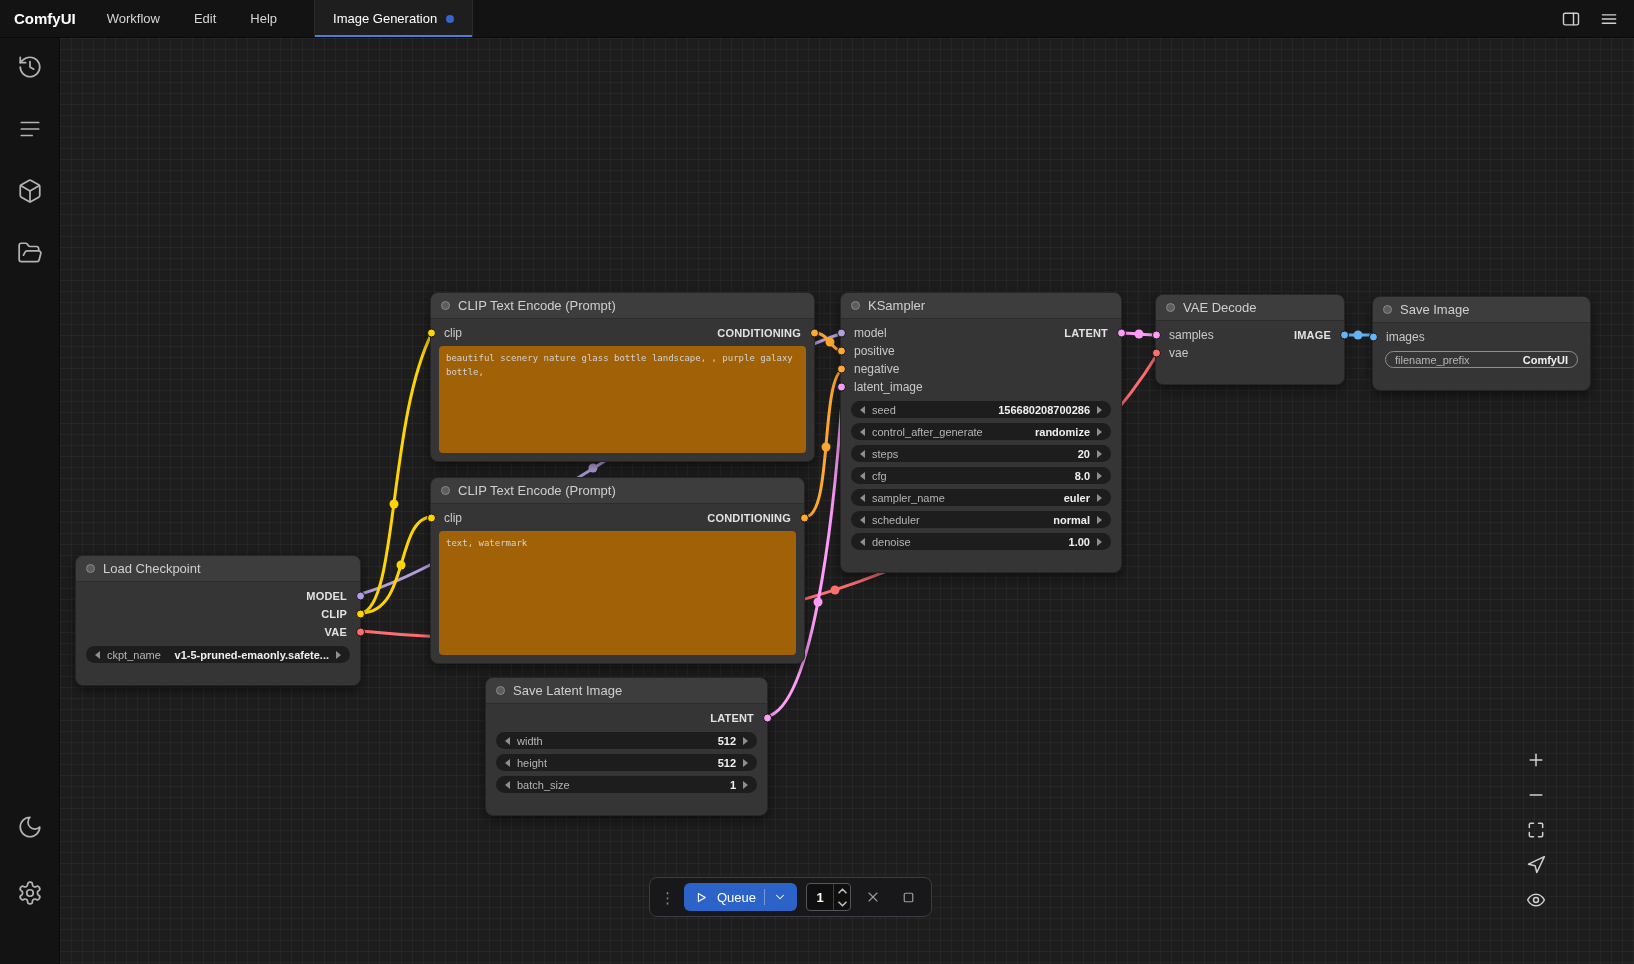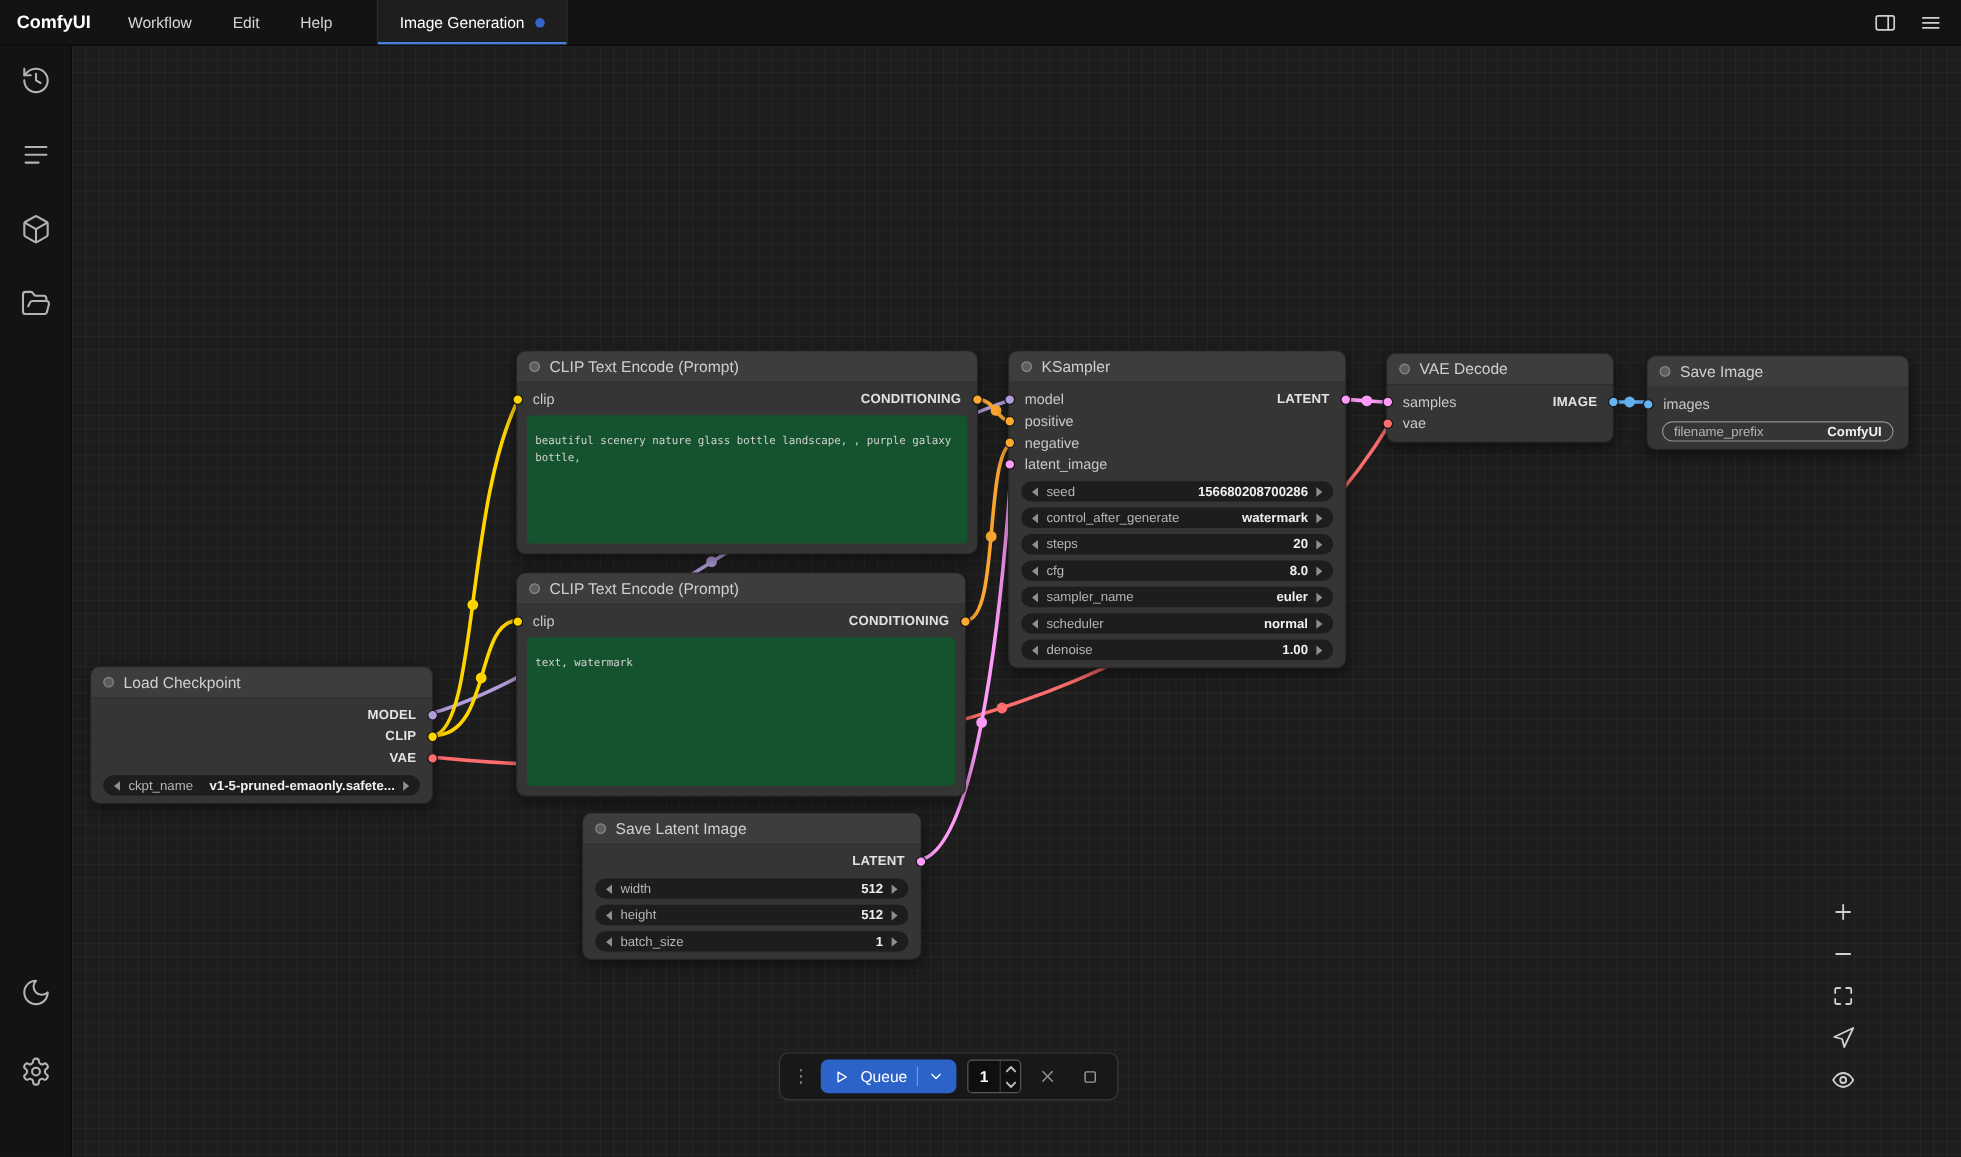--- a/index.html
+++ b/index.html
@@ -37,38 +37,38 @@
     border-right:1px solid #090909; }
   .side-icon { width:30px; height:30px; display:flex; align-items:center; justify-content:center; }
   .side-icon svg { width:26px; height:26px; stroke:#b3b3b3; fill:none; stroke-width:1.6; stroke-linecap:round; stroke-linejoin:round; }
   .side-bottom { margin-top:auto; display:flex; flex-direction:column; align-items:center; gap:36px; padding-bottom:56px; }
 
   
   .node-header { height:26px; display:flex; align-items:center; gap:8px; padding:0 10px;
     background:#3d3d3d; border-radius:7px 7px 0 0; border-bottom:1px solid #2c2c2c; }
   .collapse-dot { width:9px; height:9px; border-radius:50%; background:#5d5d5d; border:1px solid #8a8a8a; flex:none; }
   .node-title { color:#cfcfcf; font-size:13px; white-space:nowrap; }
-  .node-body { padding-top:5px; padding-bottom:6px; }
+  .node-body { padding-top:5px; padding-bottom:22px; }
   .prow { position:relative; height:18px; }
   .plbl { position:absolute; top:50%; transform:translateY(-50%); white-space:nowrap; }
   .plbl.in { left:13px; font-size:12px; color:#c9c9c9; }
   .plbl.out { right:13px; font-size:11px; font-weight:700; color:#e2e2e2; letter-spacing:.2px;text-align:right; }
   .pdot { position:absolute; top:50%; transform:translateY(-50%); }
   .pdot.l { left:-5px; } .pdot.r { right:-6px; }
 
   .widget { height:17px; margin:5px 10px 0; background:#1d1d1d; border-radius:9px;
     display:flex; align-items:center; padding:0 9px; font-size:11px; overflow:hidden; }
   .widget.outline { background:transparent; border:1px solid #8f8f8f; margin:5px 12px 0; }
   .w-label { color:#b5b5b5; white-space:nowrap; overflow:hidden; }
   .w-value { margin-left:auto; color:#efefef; font-weight:700; white-space:nowrap; padding-left:8px; }
   .arr { width:0; height:0; border-top:4px solid transparent; border-bottom:4px solid transparent; flex:none; }
   .arr.l { border-right:5px solid #8f8f8f; margin-right:7px; }
   .arr.r { border-left:5px solid #8f8f8f; margin-left:7px; }
 
-  .prompt-box { margin:4px 8px 8px; background:#14532d; border-radius:4px; padding:15px 7px;
+  .prompt-box { margin:4px 8px 8px; background:#a16207; border-radius:4px; padding:5px 7px;
     font-family:"DejaVu Sans Mono", monospace; font-size:9px; line-height:1.6; color:#d2d2d2;
     overflow:hidden; white-space:pre-wrap; }
 
   
   .queue-toolbar { position:absolute; left:649px; top:877px; height:40px; z-index:4;
     background:#18181b; border:1px solid #3b3b40; border-radius:8px;
     display:flex; align-items:center; gap:9px; padding:0 10px; }
   .grip { color:#8a8a8a; font-size:15px; line-height:1; cursor:grab; }
   .queue-btn { height:28px; background:#2c63c9; border-radius:6px; display:flex; align-items:center;
     gap:8px; padding:12px 10px; cursor:pointer; }
@@ -257,21 +257,21 @@
     </div>
     <div class="widget">
       <span class="arr l"></span>
       <span class="w-label">seed</span>
       <span class="w-value">156680208700286</span>
       <span class="arr r"></span>
     </div>
     <div class="widget">
       <span class="arr l"></span>
       <span class="w-label">control_after_generate</span>
-      <span class="w-value">watermark</span>
+      <span class="w-value">randomize</span>
       <span class="arr r"></span>
     </div>
     <div class="widget">
       <span class="arr l"></span>
       <span class="w-label">steps</span>
       <span class="w-value">20</span>
       <span class="arr r"></span>
     </div>
     <div class="widget">
       <span class="arr l"></span>

